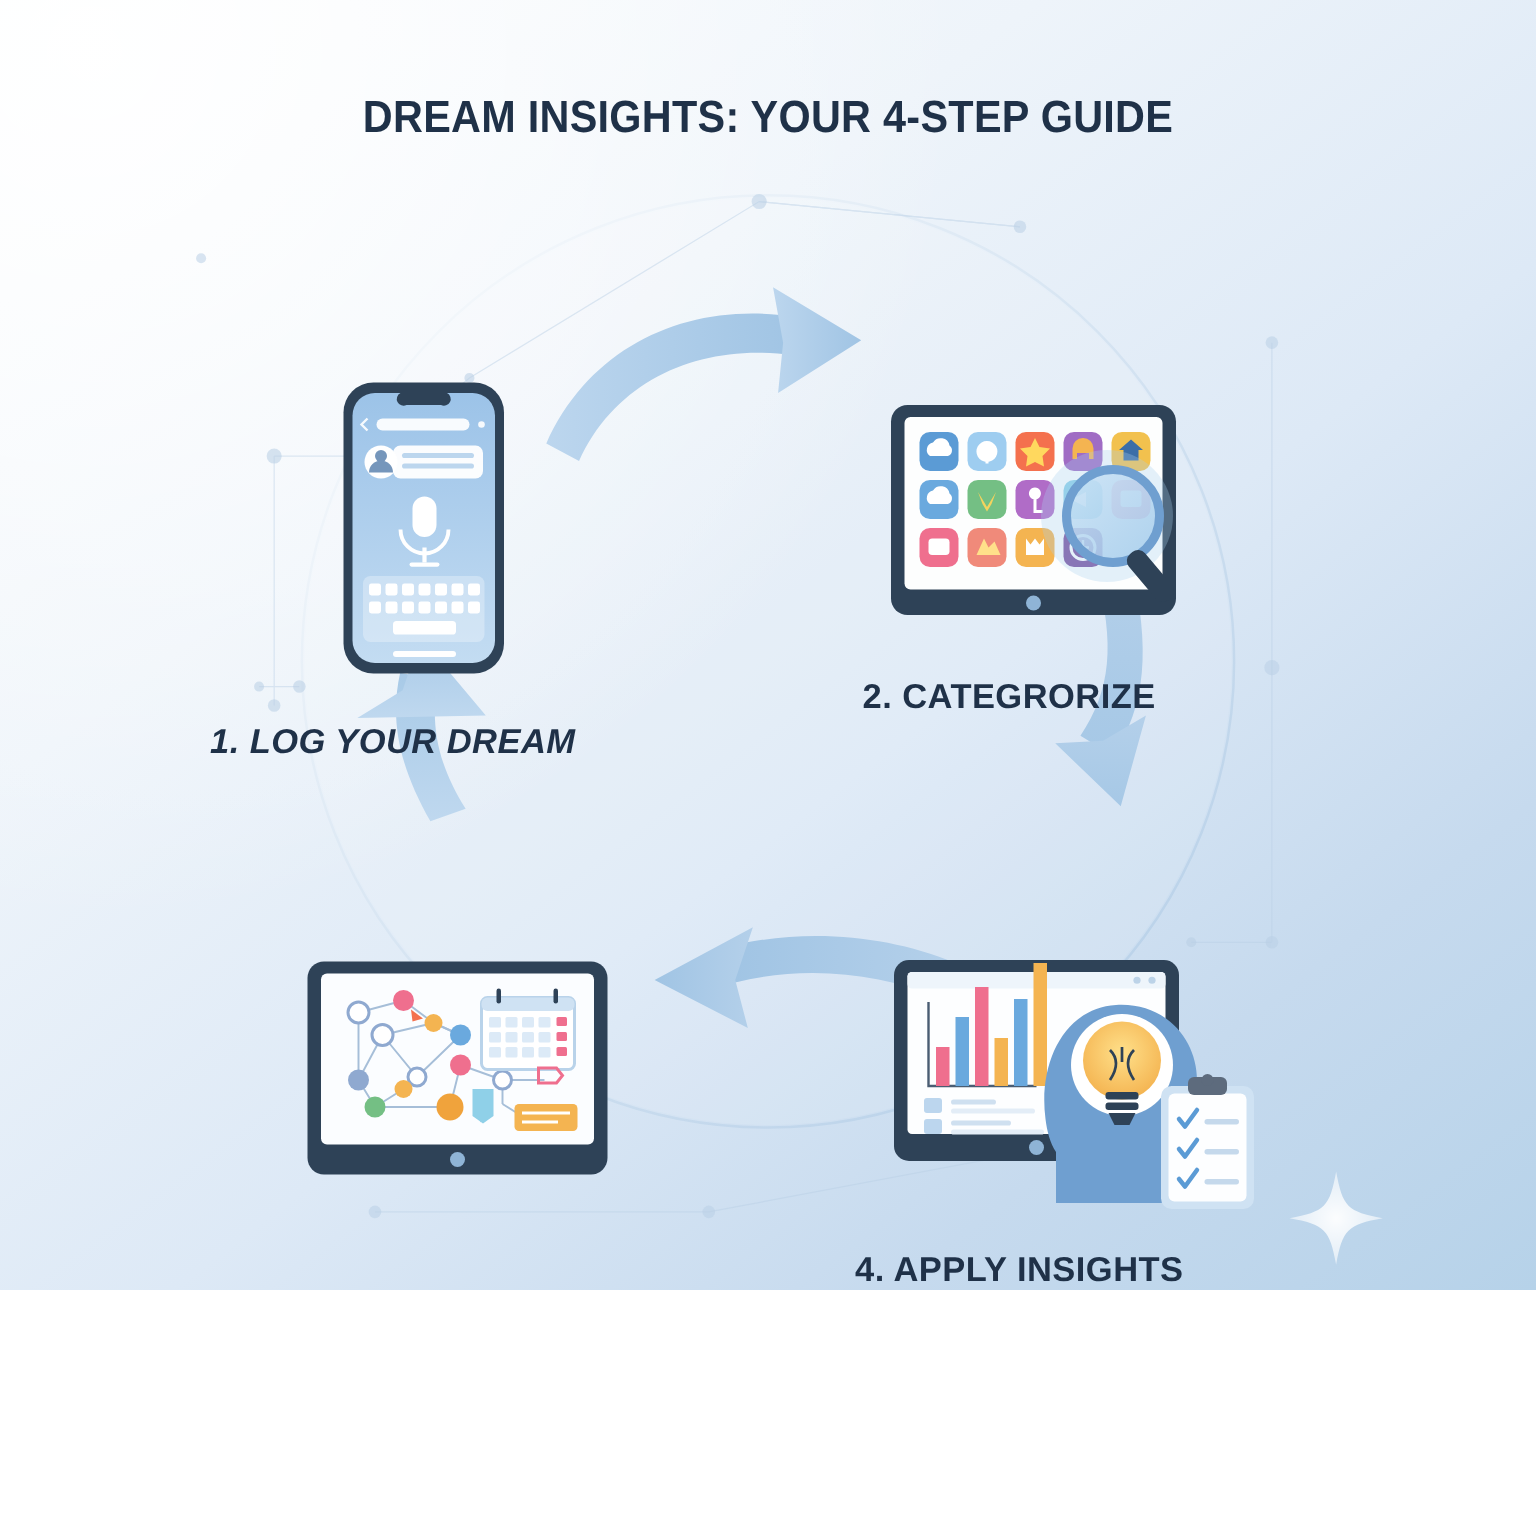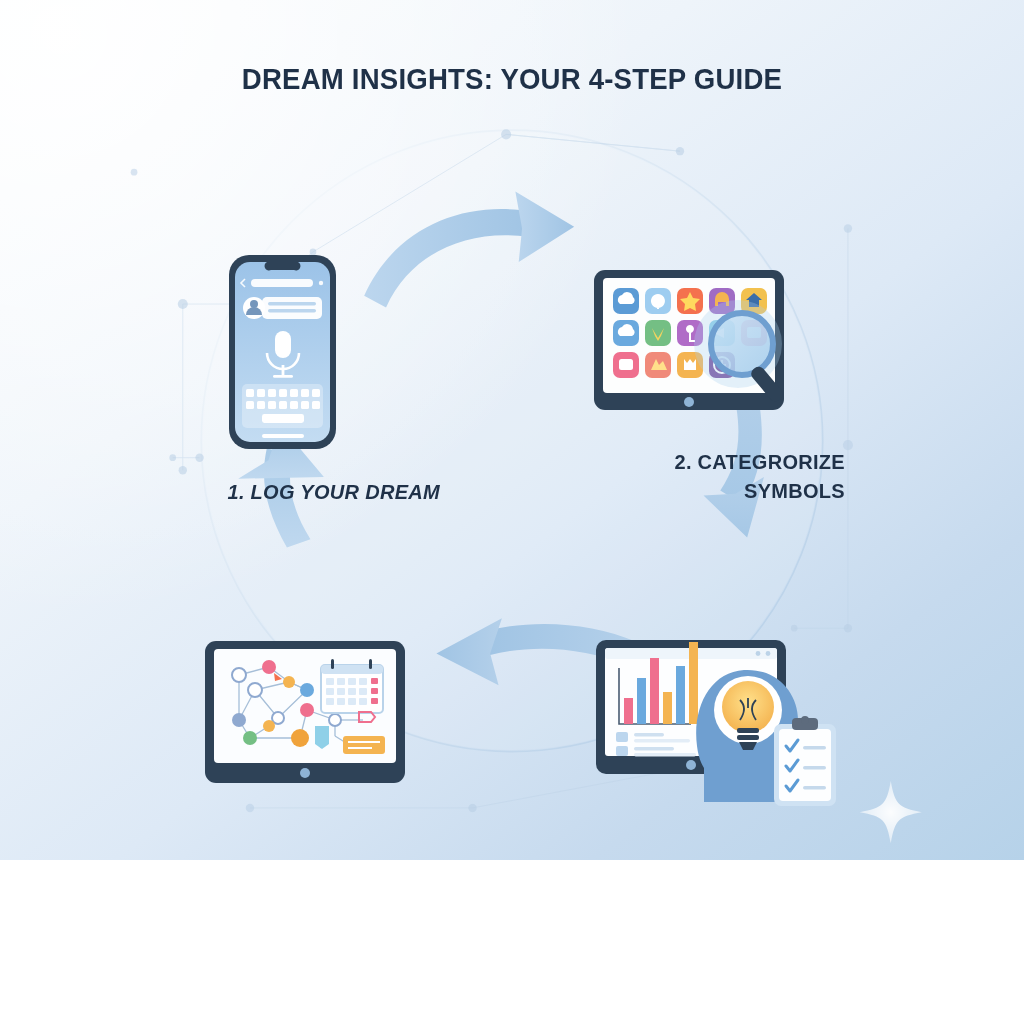--- a/index.html
+++ b/index.html
@@ -41,22 +41,22 @@
     font-weight: bold;
     letter-spacing: 0.2px;
     color: #1f3148;
     transform: scaleX(0.92);
     white-space: nowrap;
   }
 
   
   .step-label {
     position: absolute;
-    text-align: right;
-    font-size: 20px;
+    text-align: left;
+    font-size: 23px;
     font-weight: bold;
     color: #1f3148;
     letter-spacing: 0.3px;
     line-height: 1.45;
   }
   #label-1 { left: 140px;  top: 478px; width: 300px; font-style: italic; }
   #label-2 { left: 575px;  top: 448px; width: 270px; }
   #label-3 { left: 155px;  top: 830px; width: 300px; }
   #label-4 { left: 570px;  top: 830px; width: 280px; }
 
@@ -428,17 +428,17 @@
           <rect x="211" y="150" width="23" height="3.6" rx="1.8"></rect>
         </g>
       </g>
     </svg>
   </div>
 
   <div class="step-label" id="label-1">1. LOG YOUR DREAM</div>
 
   <div class="step-label" id="label-2">
     <div>2. CATEGRORIZE</div>
-    <div>SYMBOLS</div>
   </div>
 
+  <div class="step-label" id="label-4">4. APPLY INSIGHTS</div>
 
 </div>
 
 </body></html>

